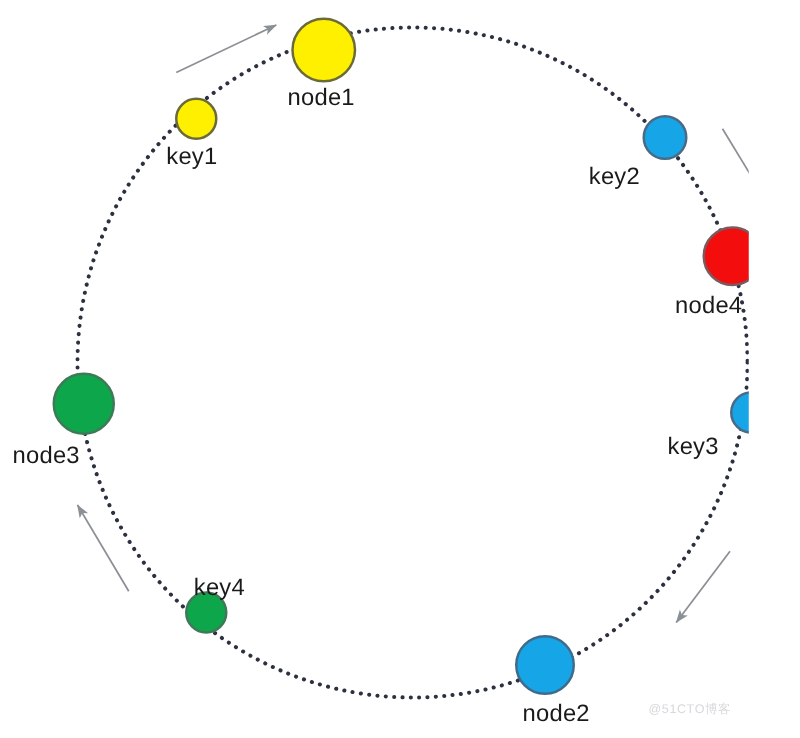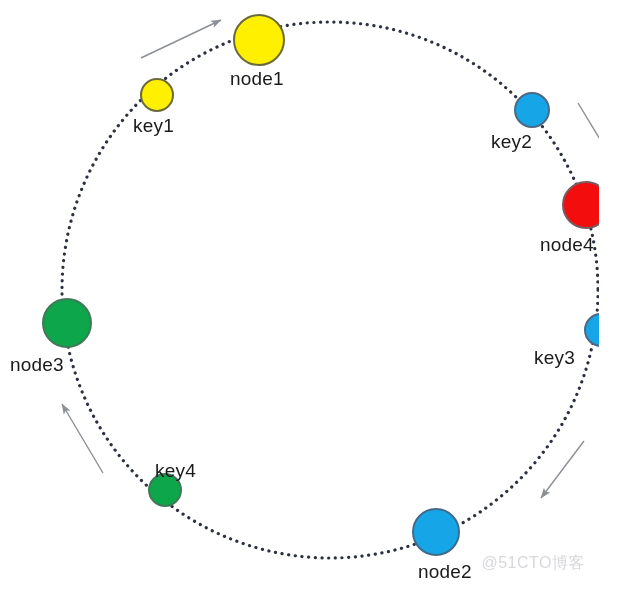--- a/index.html
+++ b/index.html
@@ -35,21 +35,21 @@
     font-size: 19px;
     color: #1a1a1a;
     white-space: nowrap;
     letter-spacing: 0.2px;
     z-index: 4;
   }
   .watermark {
     position: absolute;
     right: 14px;
     bottom: 16px;
-    font-size: 16px;
+    font-size: 10px;
     color: #d8d8dc;
     letter-spacing: 0.5px;
     z-index: 5;
     white-space: nowrap;
   }
 </style>
 </head>
 <body>
 
 <div id="canvas">
@@ -68,21 +68,21 @@
         <line x1="103" y1="473" x2="62" y2="404" stroke="#8b8f96" stroke-width="1.4" marker-end="url(#arrowhead)"></line>
       </g>
   </svg>
 
   <div id="shapes-layer">
       <div class="node-circle" style="left: 233px; top: 14px; width: 52px; height: 52px; background: rgb(255, 240, 0); border: 2px solid rgb(107, 107, 58);"></div>
       <div class="node-label" style="left: 230px; top: 68px;">node1</div>
       <div class="node-circle" style="left: 140px; top: 78px; width: 34px; height: 34px; background: rgb(255, 240, 0); border: 2px solid rgb(107, 107, 58);"></div>
       <div class="node-label" style="left: 133px; top: 115px;">key1</div>
       <div class="node-circle" style="left: 514px; top: 92px; width: 36px; height: 36px; background: rgb(22, 166, 232); border: 2px solid rgb(75, 106, 134);"></div>
-      <div class="node-label" style="left: 491px; top: 131px; text-align: center;">key2</div>
+      <div class="node-label" style="left: 471px; top: 131px; text-align: center;">key2</div>
       <div class="node-circle" style="left: 562px; top: 181px; width: 48px; height: 48px; background: rgb(244, 13, 13); border: 2px solid rgb(122, 90, 94);"></div>
       <div class="node-label" style="left: 540px; top: 234px;">node4</div>
       <div class="node-circle" style="left: 584px; top: 313px; width: 34px; height: 34px; background: rgb(22, 166, 232); border: 2px solid rgb(75, 106, 134);"></div>
       <div class="node-label" style="left: 534px; top: 347px; text-align: right;">key3</div>
       <div class="node-circle" style="left: 412px; top: 508px; width: 48px; height: 48px; background: rgb(22, 166, 232); border: 2px solid rgb(63, 108, 139);"></div>
       <div class="node-label" style="left: 418px; top: 561px;">node2</div>
       <div class="node-circle" style="left: 148px; top: 473px; width: 34px; height: 34px; background: rgb(14, 166, 75); border: 2px solid rgb(63, 122, 88);"></div>
       <div class="node-label" style="left: 155px; top: 424px; margin-top: 36px;">key4</div>
       <div class="node-circle" style="left: 42px; top: 298px; width: 50px; height: 50px; background: rgb(14, 166, 75); border: 2px solid rgb(63, 122, 88);"></div>
       <div class="node-label" style="left: 10px; top: 354px;">node3</div>

